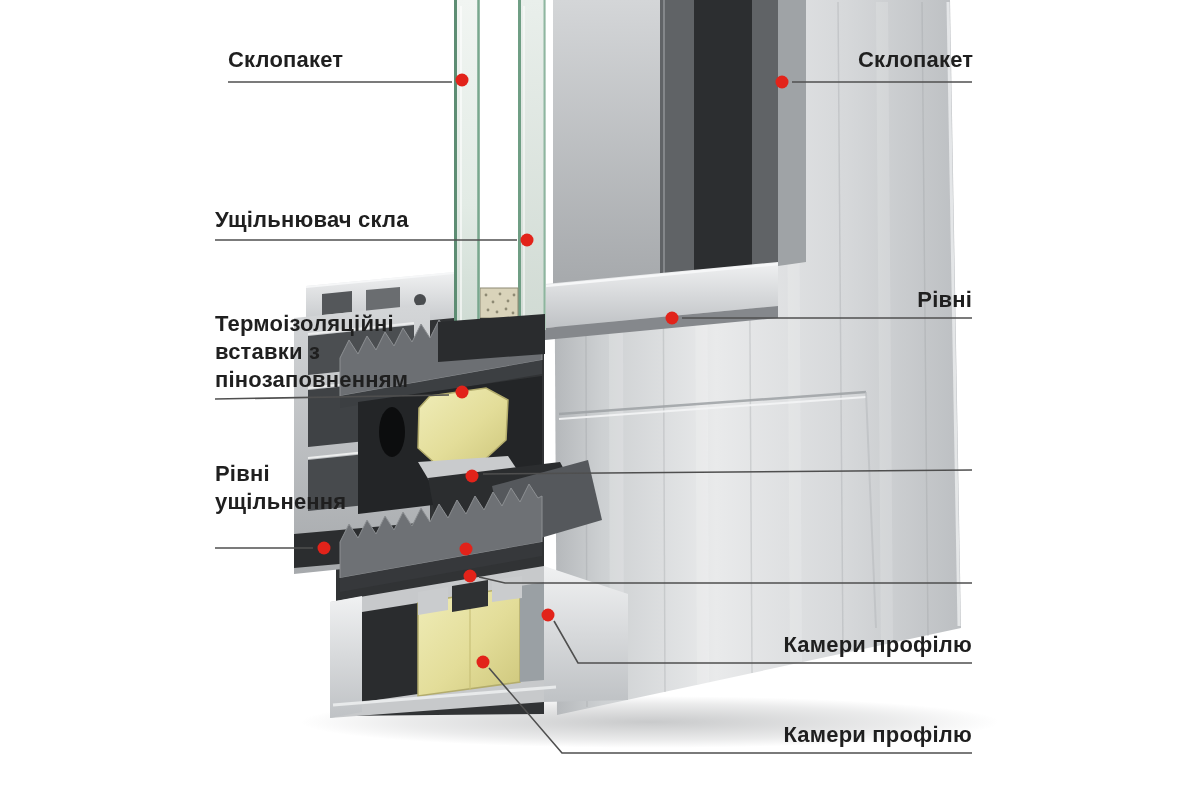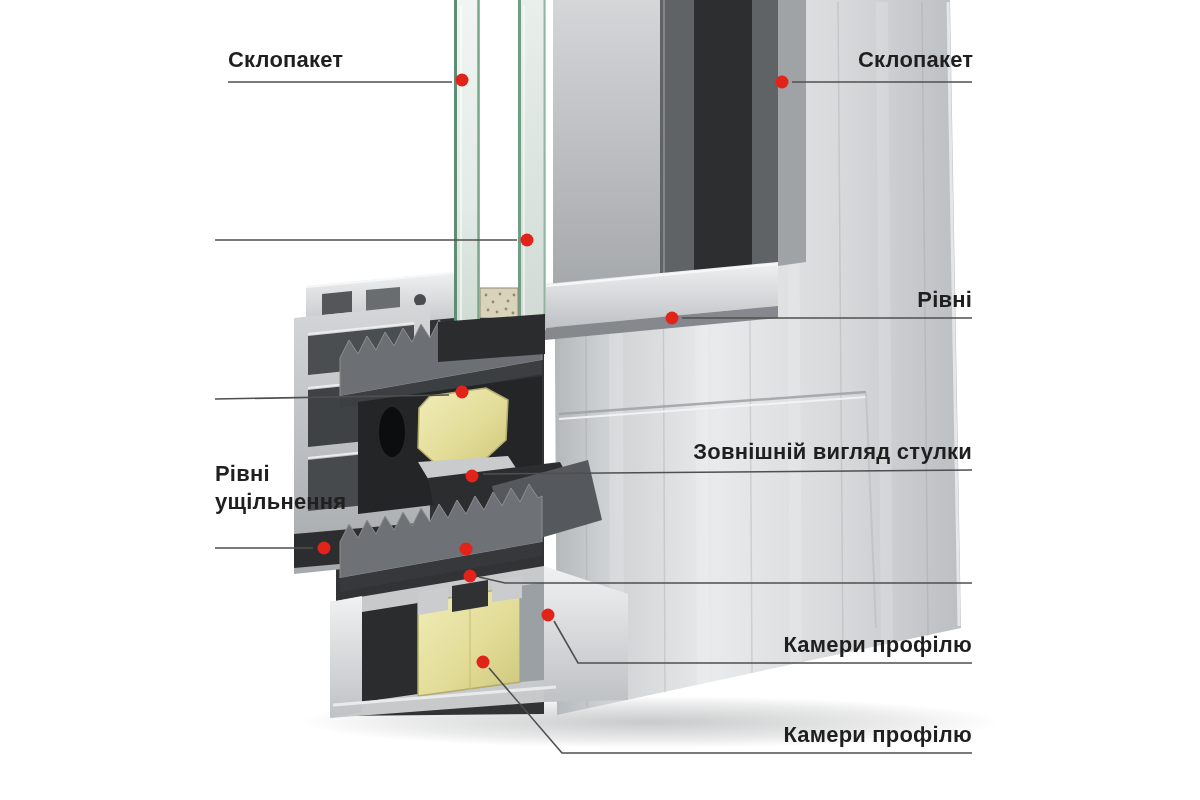--- a/index.html
+++ b/index.html
@@ -188,19 +188,22 @@
       <circle class="marker-dot" cx="324" cy="548" r="6.5" fill="#e2231a"></circle>
       <circle class="marker-dot" cx="466" cy="549" r="6.5" fill="#e2231a"></circle>
       <circle class="marker-dot" cx="470" cy="576" r="6.5" fill="#e2231a"></circle>
       <circle class="marker-dot" cx="548" cy="615" r="6.5" fill="#e2231a"></circle>
       <circle class="marker-dot" cx="483" cy="662" r="6.5" fill="#e2231a"></circle>
     </g>
   </svg>
 
   <div class="diagram-label" style="left: 228px; top: 46px; color: rgb(31, 31, 31);">Склопакет</div>
   <div class="diagram-label" style="left: 858px; top: 46px; color: rgb(31, 31, 31);">Склопакет</div>
+  <div class="diagram-label" style="left: 215px; top: 206px; color: rgb(31, 31, 31);">Ущільнювач скла</div>
+  <div class="diagram-label" style="left: 215px; top: 310px; color: rgb(31, 31, 31);">Термоізоляційні
+вставки з
+пінозаповненням</div>
   <div class="diagram-label" style="left: 215px; top: 460px; color: rgb(31, 31, 31);">Рівні
 ущільнення</div>
   <div class="diagram-label align-right" style="right: 228px; top: 286px; color: rgb(31, 31, 31);">Рівні</div>
-  <div class="diagram-label align-right" style="right: 228px; top: 438px; color: rgb(31, 31, 31);">Зовнішній вигляд стулки</div>
   <div class="diagram-label align-right" style="right: 228px; top: 631px; color: rgb(31, 31, 31);">Камери профілю</div>
   <div class="diagram-label align-right" style="right: 228px; top: 721px; color: rgb(31, 31, 31);">Камери профілю</div>
 </div>
 
 </body></html>

